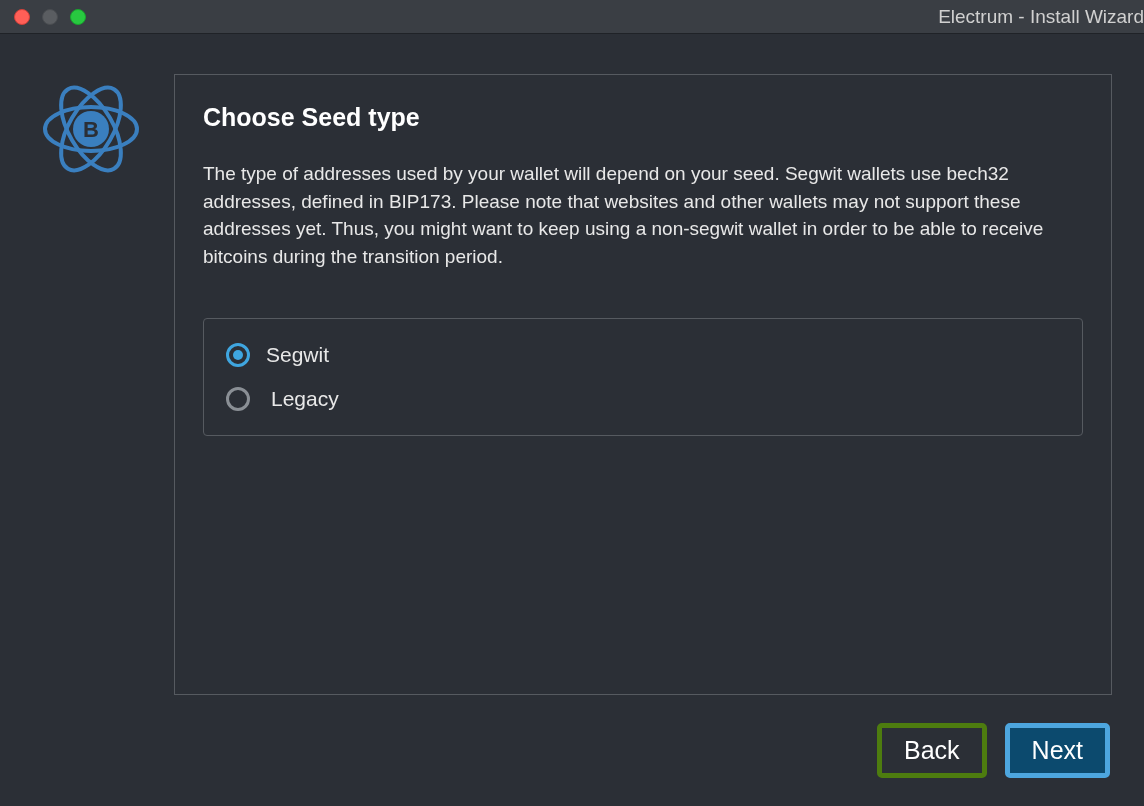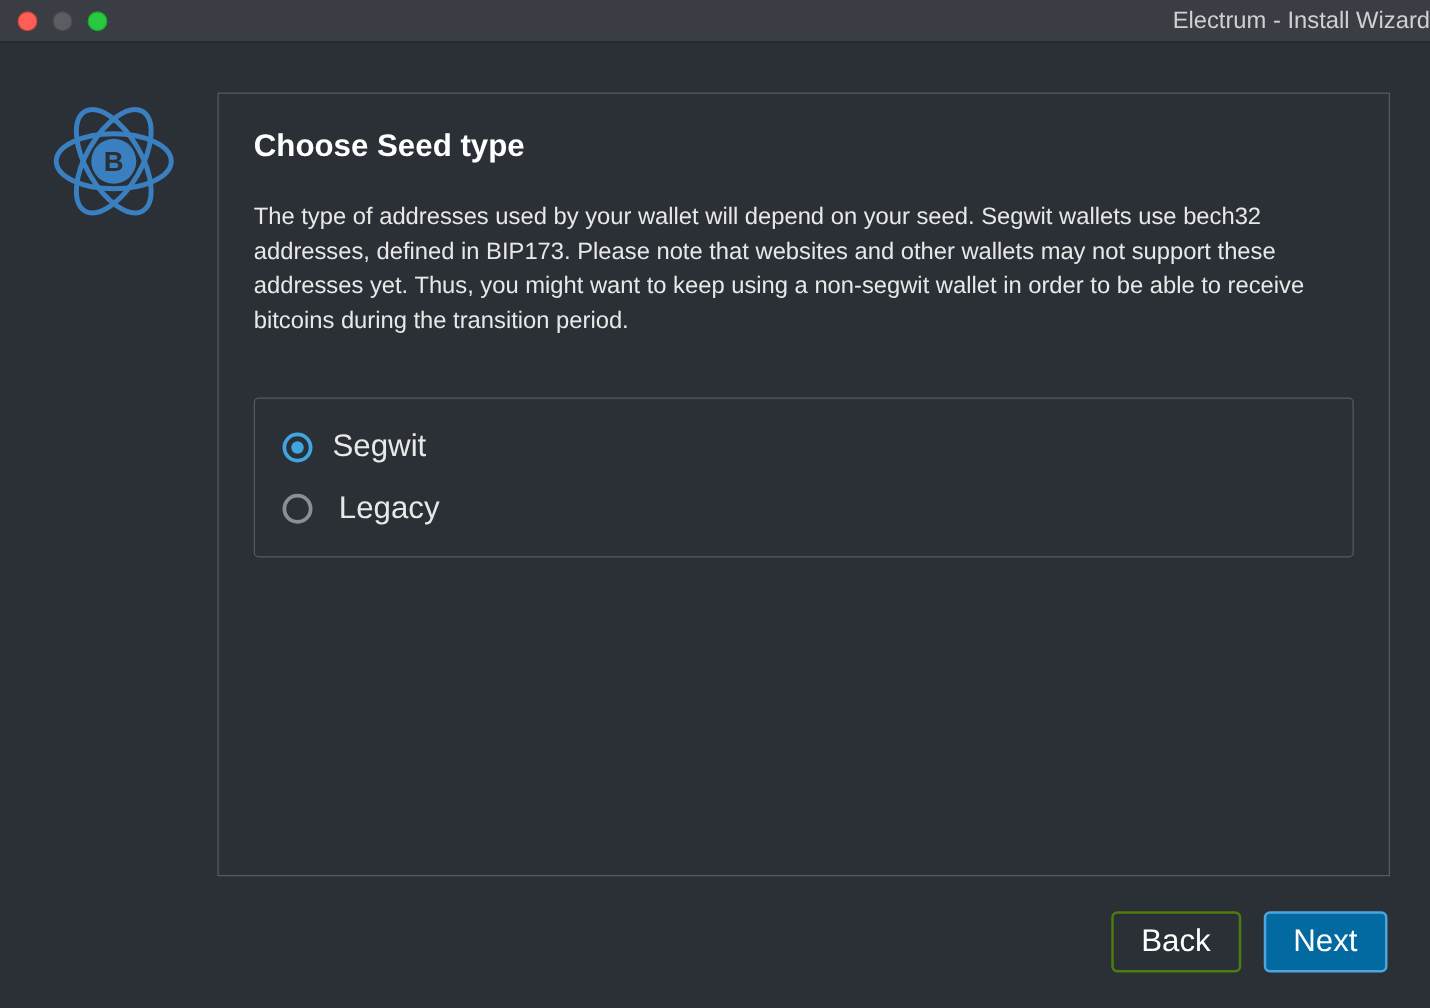--- a/index.html
+++ b/index.html
@@ -117,40 +117,40 @@
       border-color: #3fa6e0;
     }
     .radio-dot {
       width: 10px;
       height: 10px;
       border-radius: 50%;
       background: #3fa6e0;
     }
     .radio-label {
       color: #e8e8e8;
-      font-size: 25px;
+      font-size: 21px;
     }
     .button-row {
       display: flex;
       justify-content: flex-end;
       gap: 18px;
       padding-right: 2px;
       padding-bottom: 10px;
     }
     .btn {
       font-size: 25px;
       padding: 8px 22px;
       border-radius: 5px;
       cursor: pointer;
-      border: 2px solid #4d7c0f;
+      border: 5px solid #4d7c0f;
       color: #fff;
       background: #2b2f36;
     }
     .btn-primary {
-      background: #0369a1;
+      background: #0c4a6e;
       border-color: #4da6df;
       color: #fff;
     }
   </style>
 </head>
 <body>
 
 <div class="titlebar">
   <div class="traffic-lights">
     <div class="traffic-light close-light"></div>

